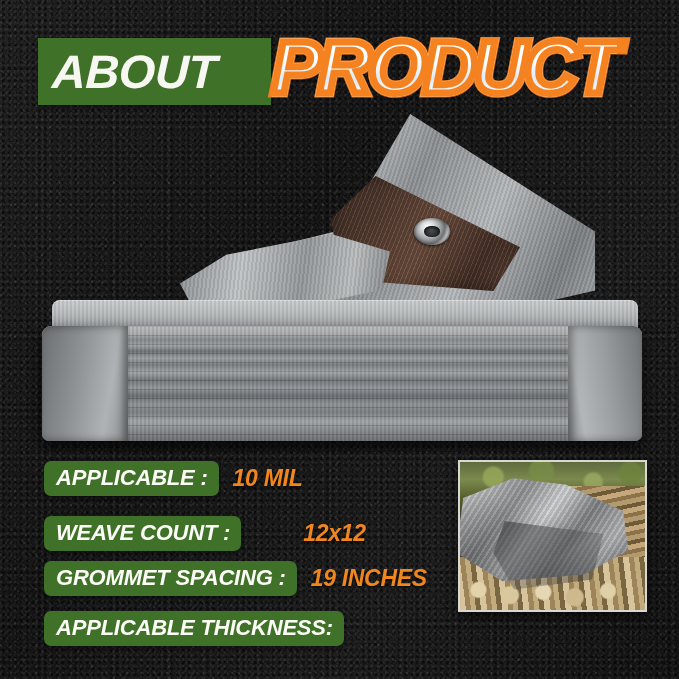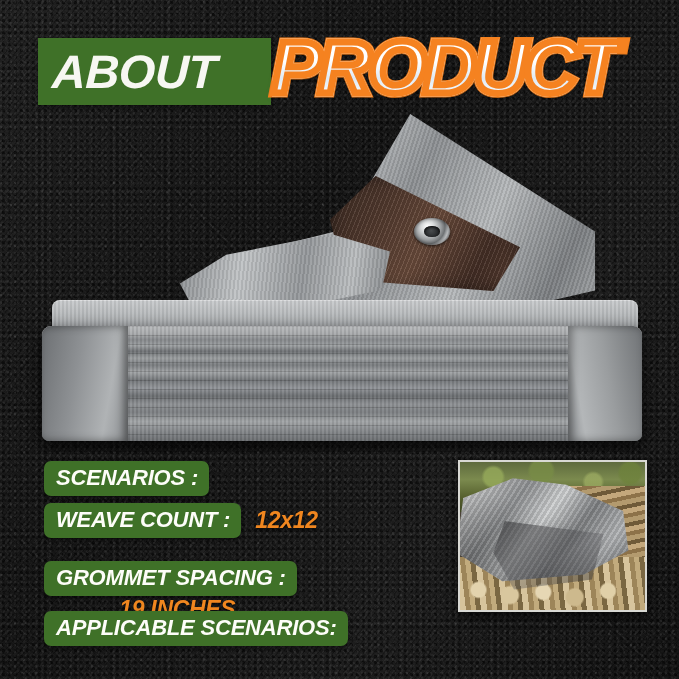--- a/index.html
+++ b/index.html
@@ -173,22 +173,22 @@
   .grommet-patch{
     position:absolute;left:186px;top:252px;width:106px;height:62px;
     clip-path:polygon(16% 0%, 100% 12%, 92% 84%, 30% 100%, 0% 54%);
     background:linear-gradient(115deg,#a9acae 0%,#d2d5d7 35%,#96999c 68%,#bcbfc1 100%);
   }
 
   
   .specs{position:absolute;left:0;top:455px;width:679px;height:210px;}
   .spec-row{position:absolute;left:44px;display:flex;align-items:center;white-space:nowrap;}
   .spec-row.r0{top:6px;}
-  .spec-row.r1{top:48px;}
-  .spec-row.r2{top:106px;flex-direction:column;}
+  .spec-row.r1{top:61px;gap:48px;}
+  .spec-row.r2{top:106px;}
   .spec-row.r3{top:156px;}
   .spec-badge{
     display:inline-block;
     background:#3f7128;
     border-radius:7px;
     padding:5px 11px 6px 12px;
     color:#fdfdf8;
     font-size:22px;font-weight:bold;font-style:italic;
     letter-spacing:-0.2px;
     line-height:24px;
@@ -297,35 +297,36 @@
     <div class="tarp-top-slab"></div>
 
     <div class="tarp-fold-stack">
       <div class="fold-end-right"></div>
     </div>
   </div>
 
   <div class="specs">
 
     <div class="spec-row r0">
-      <span class="spec-badge">SCENARIOS :</span>
+      <span class="spec-badge">APPLICABLE :</span>
+      <span class="spec-value">10 MIL</span>
     </div>
 
     <div class="spec-row r1">
       <span class="spec-badge">WEAVE COUNT :</span>
       <span class="spec-value">12x12</span>
     </div>
 
     <div class="spec-row r2">
       <span class="spec-badge">GROMMET SPACING :</span>
       <span class="spec-value">19 INCHES</span>
     </div>
 
     <div class="spec-row r3">
-      <span class="spec-badge">APPLICABLE SCENARIOS:</span>
+      <span class="spec-badge">APPLICABLE THICKNESS:</span>
     </div>
   </div>
 
   <div class="inset">
     <div class="inset-sky"></div>
     <div class="inset-logs-back"></div>
     <div class="inset-logs-front"></div>
     <div class="inset-tarp"></div>
     <div class="inset-tarp-shadow"></div>
   </div>

